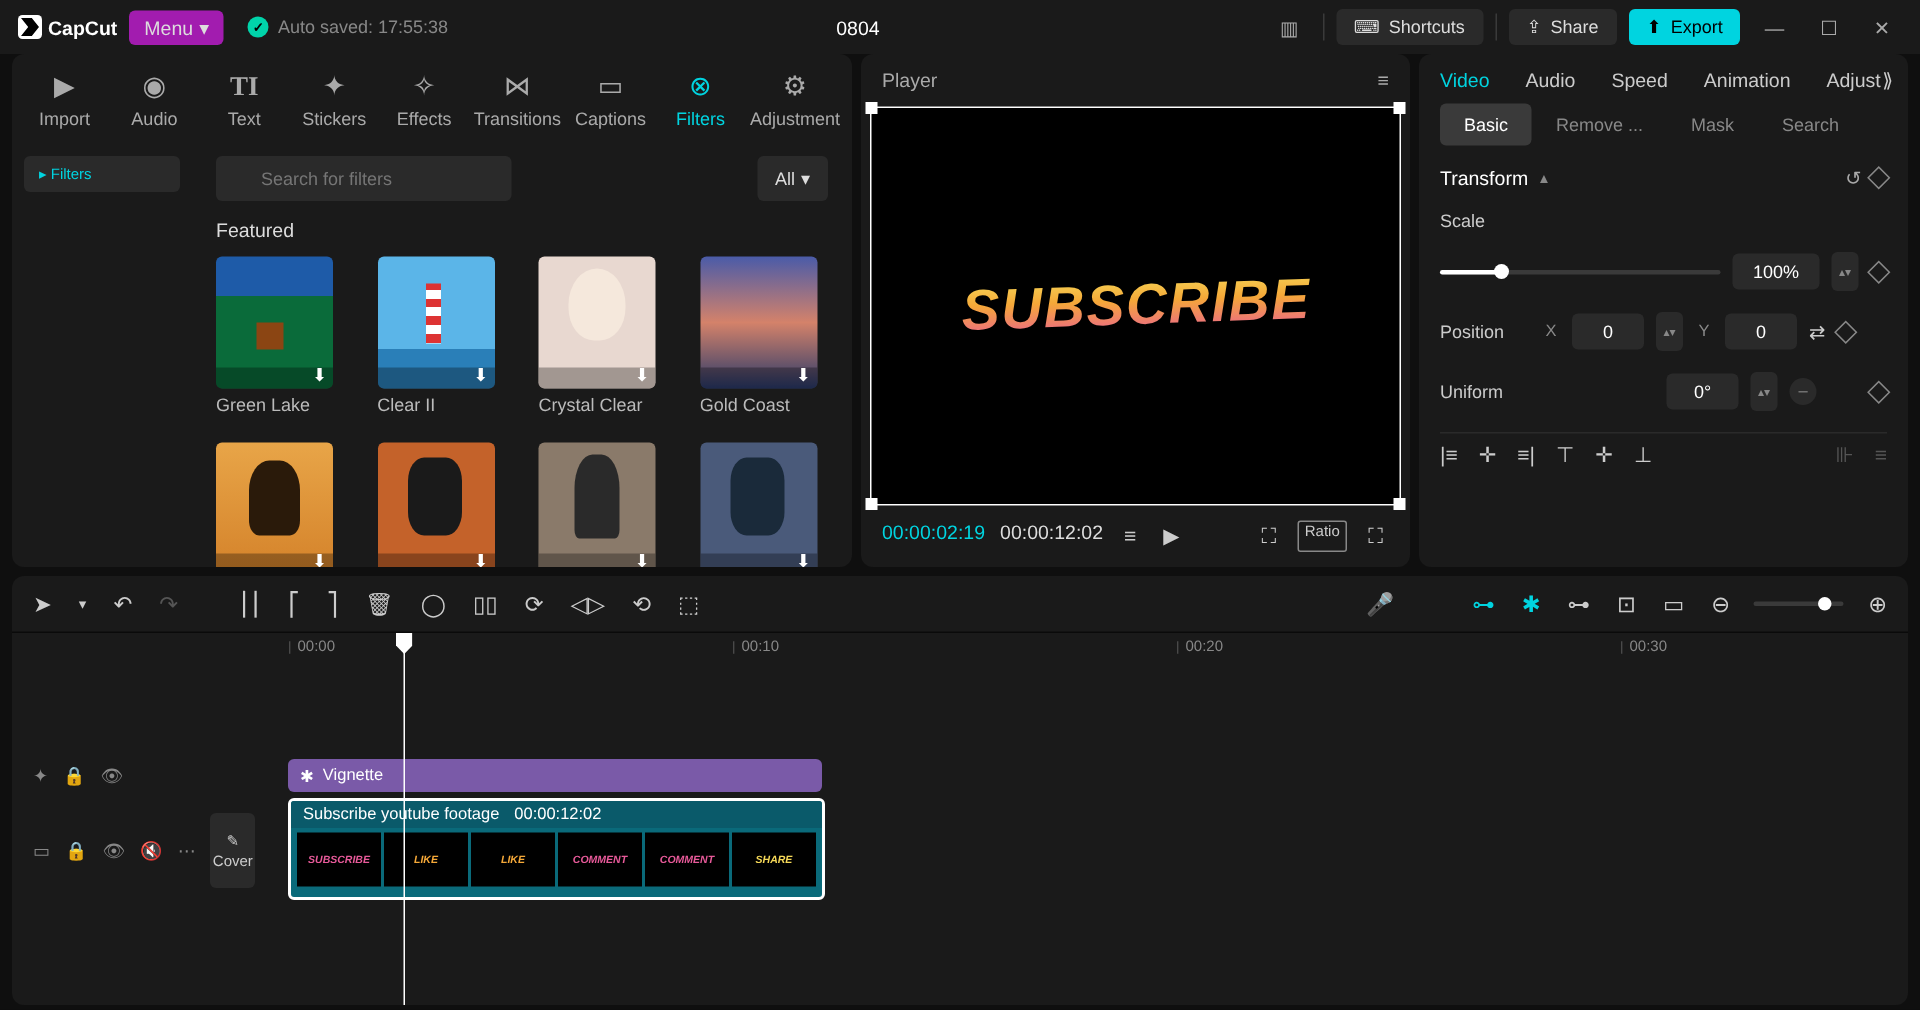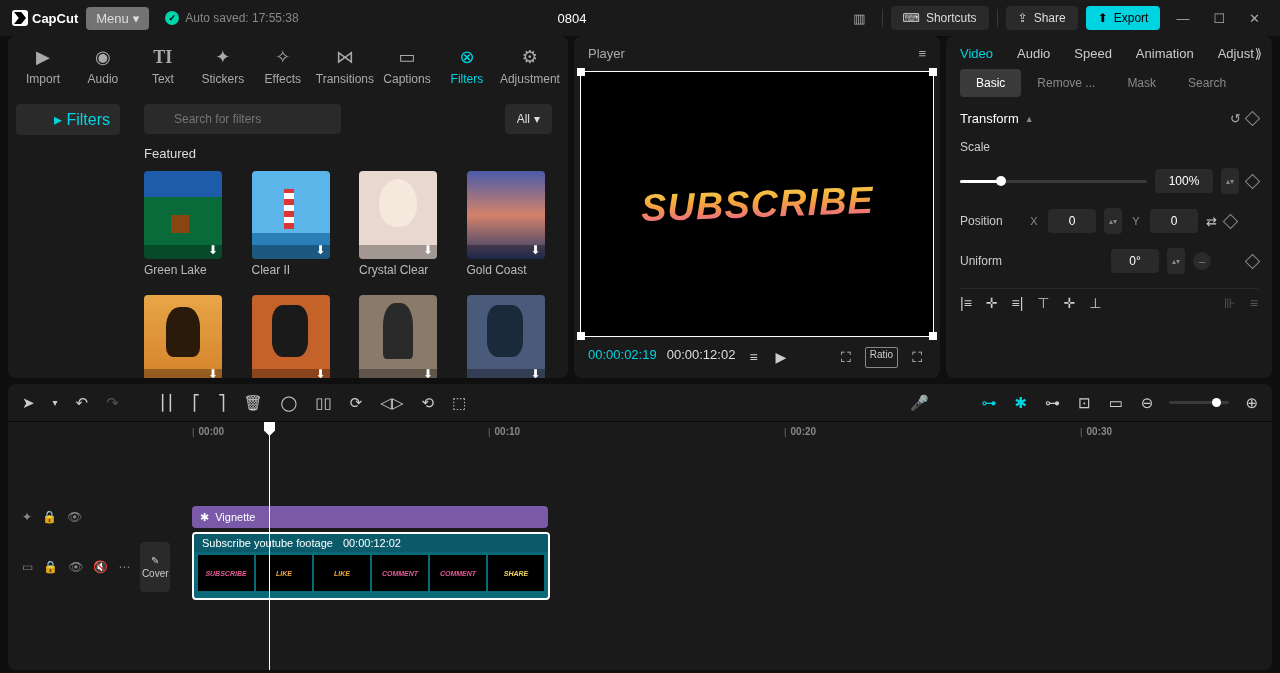--- a/index.html
+++ b/index.html
@@ -3,21 +3,21 @@
 <meta charset="utf-8">
 <style>
   * { margin: 0; padding: 0; box-sizing: border-box; font-family: -apple-system, BlinkMacSystemFont, "Segoe UI", sans-serif; }
   body { background: #0f0f0f; color: #e0e0e0; width: 1280px; height: 673px; overflow: hidden; font-size: 13px; }
   
   
   .topbar { height: 36px; background: #1a1a1a; display: flex; align-items: center; padding: 0 12px; gap: 8px; }
   .logo { display: flex; align-items: center; gap: 4px; font-weight: 600; color: #fff; font-size: 13px; }
   .logo-icon { width: 16px; height: 16px; background: #fff; border-radius: 3px; position: relative; }
   .logo-icon::after { content:""; position:absolute; inset:2px; background:#000; clip-path: polygon(0 0, 60% 0, 100% 50%, 60% 100%, 0 100%, 40% 50%); }
-  .menu-btn { background: #737373; border: none; color: #ddd; padding: 4px 10px; border-radius: 4px; font-size: 13px; cursor: pointer; display:flex; align-items:flex-end; gap:4px; }
+  .menu-btn { background: #a21caf; border: none; color: #ddd; padding: 4px 10px; border-radius: 4px; font-size: 13px; cursor: pointer; display:flex; align-items:flex-end; gap:4px; }
   .autosave { color: #888; font-size: 12px; display: flex; align-items: center; gap: 6px; margin-left:8px; }
   .autosave-dot { width: 14px; height: 14px; border-radius: 50%; background: #00d4aa; display:flex; align-items:center; justify-content:center; }
   .autosave-dot::after{content:"✓"; color:#000; font-size:9px; font-weight:bold;}
   .title { flex: 1; text-align: center; color: #fff; font-size: 13px; font-weight:500; }
   .top-actions { display: flex; align-items: center; gap: 8px; }
   .top-btn { background: #2a2a2a; border: none; color: #ddd; padding: 5px 12px; border-radius: 4px; font-size: 12px; cursor: pointer; display:flex; align-items:center; gap:6px; }
   .top-btn.export { background: #00d4e0; color: #000; font-weight:500; }
   .vdiv { width:1px; height:18px; background:#3a3a3a; }
   .win-ctrl { color:#aaa; padding:0 8px; cursor:pointer; }
 
@@ -25,21 +25,21 @@
   .main { display: flex; height: 342px; }
   
   
   .left-panel { width: 560px; background: #1a1a1a; border-radius: 8px; margin: 0 0 0 8px; display: flex; flex-direction: column; }
   .media-tabs { display: flex; padding: 4px 6px 0; gap: 2px; }
   .media-tab { flex:1; display: flex; flex-direction: column; align-items: center; padding: 6px 2px 10px; cursor: pointer; color: #aaa; font-size: 12px; gap:4px; }
   .media-tab.active { color: #00d4e0; }
   .media-tab-icon { width: 22px; height: 22px; display:flex; align-items:center; justify-content:center; font-size:18px; }
   .left-body { display: flex; flex: 1; overflow: hidden; }
   .filter-sidebar { width: 120px; padding: 8px; }
-  .filter-cat { background: #2a2a2a; color: #00d4e0; padding: 6px 10px; border-radius: 4px; font-size: 16px; cursor:pointer;text-align:right; }
+  .filter-cat { background: #2a2a2a; color: #00d4e0; padding: 6px 10px; border-radius: 4px; font-size: 10px; cursor:pointer; }
   .filter-content { flex: 1; padding: 8px 16px; overflow:hidden; }
   .search-row { display: flex; gap: 8px; margin-bottom: 12px; }
   .search-box { flex: 1; background: #2a2a2a; border: none; border-radius: 4px; padding: 8px 12px 8px 30px; color: #888; font-size: 12px; position:relative; }
   .search-wrap { position:relative; flex:1; }
   .search-wrap::before { content:"⌕"; position:absolute; left:10px; top:6px; color:#888; font-size:14px; }
   .all-btn { background: #2a2a2a; border: none; color: #ddd; padding: 6px 12px; border-radius: 4px; font-size: 12px; cursor:pointer; display:flex; align-items:center; gap:4px;}
   .section-title { font-size: 13px; color: #ddd; margin-bottom: 10px; }
   .filter-grid { display: grid; grid-template-columns: repeat(4, 1fr); gap: 18px 22px; }
   .filter-item { cursor:pointer; }
   .filter-thumb { width: 78px; height: 88px; border-radius: 4px; position: relative; overflow:hidden; }
@@ -112,21 +112,21 @@
   
   .timeline-wrap { height: 286px; background:#1a1a1a; border-radius:8px; margin:6px 8px 8px; display:flex; flex-direction:column; }
   .tl-toolbar { height:38px; display:flex; align-items:center; padding:0 12px; gap:14px; border-bottom:1px solid #0a0a0a; }
   .tl-tool { color:#ccc; cursor:pointer; font-size:15px; padding:2px; }
   .tl-tool.active { color:#00d4e0; }
   .tl-spacer { flex:1; }
   .tl-zoom { width:60px; height:3px; background:#3a3a3a; position:relative; border-radius:2px; }
   .tl-zoom::after{content:"";position:absolute;right:8px;top:-3px;width:9px;height:9px;background:#fff;border-radius:50%;}
   .tl-ruler-row { display:flex; height:22px; }
   .tl-left-gutter { width:180px; flex-shrink:0; }
-  .tl-ruler { flex:1; position:relative; font-size:10px; color:#888;font-weight:bold; }
+  .tl-ruler { flex:1; position:relative; font-size:10px; color:#888; }
   .tl-tick { position:absolute; top:4px; }
   .tl-tick::before{content:"|"; color:#555; margin-right:4px; font-size:9px;}
   .playhead { position:absolute; top:0; bottom:0; width:1px; background:#fff; z-index:10; }
   .playhead::before { content:""; position:absolute; top:-2px; left:-5px; width:11px; height:14px; background:#fff; clip-path:polygon(0 0,100% 0,100% 60%,50% 100%,0 60%); }
   .tl-tracks { flex:1; display:flex; position:relative; }
   .tl-tracks .playhead{ left:261px; top:-20px; }
   .track-gutter { width:180px; flex-shrink:0; display:flex; flex-direction:column; }
   .track-head { height:30px; display:flex; align-items:center; gap:10px; padding:0 14px; color:#888; font-size:12px; }
   .track-head.video{height:70px;}
   .cover-btn { background:#2a2a2a; width:34px; height:50px; border-radius:4px; display:flex; flex-direction:column; align-items:center; justify-content:center; color:#ccc; font-size:10px; gap:2px; margin-left:auto; margin-right:4px;}

